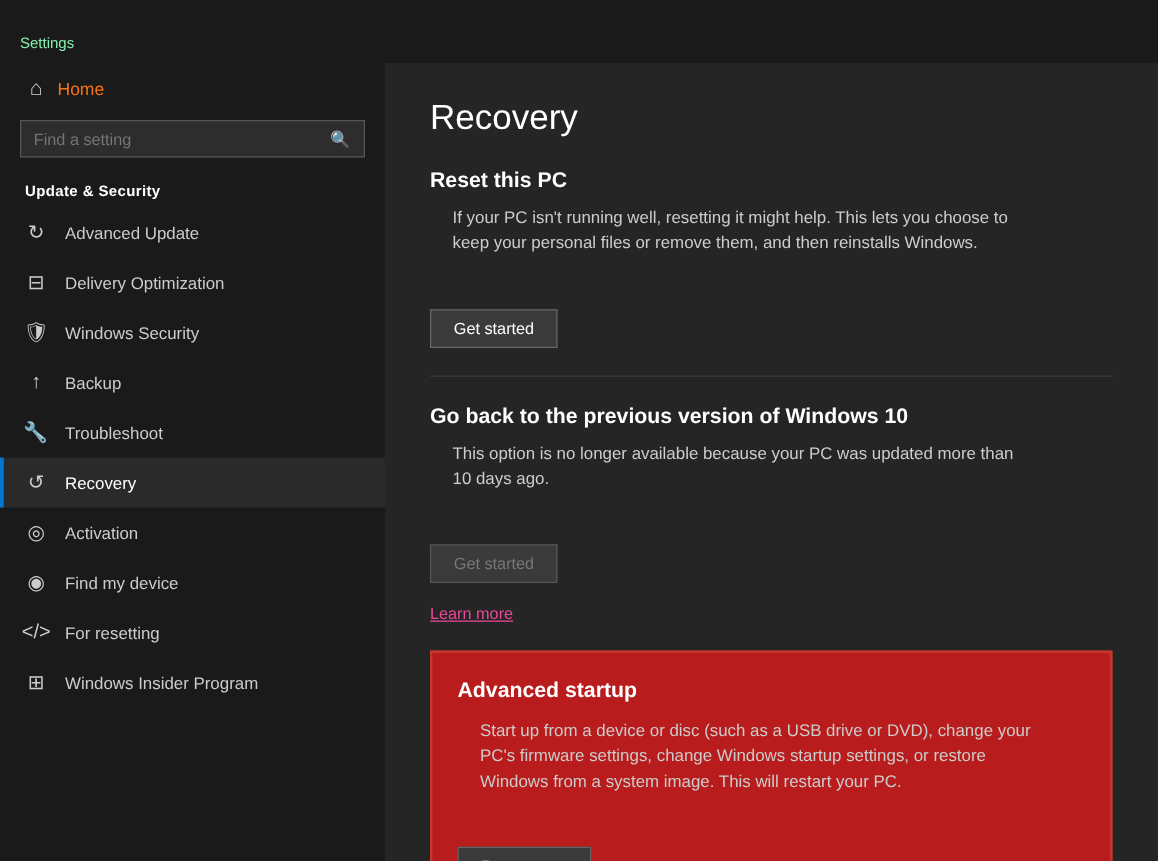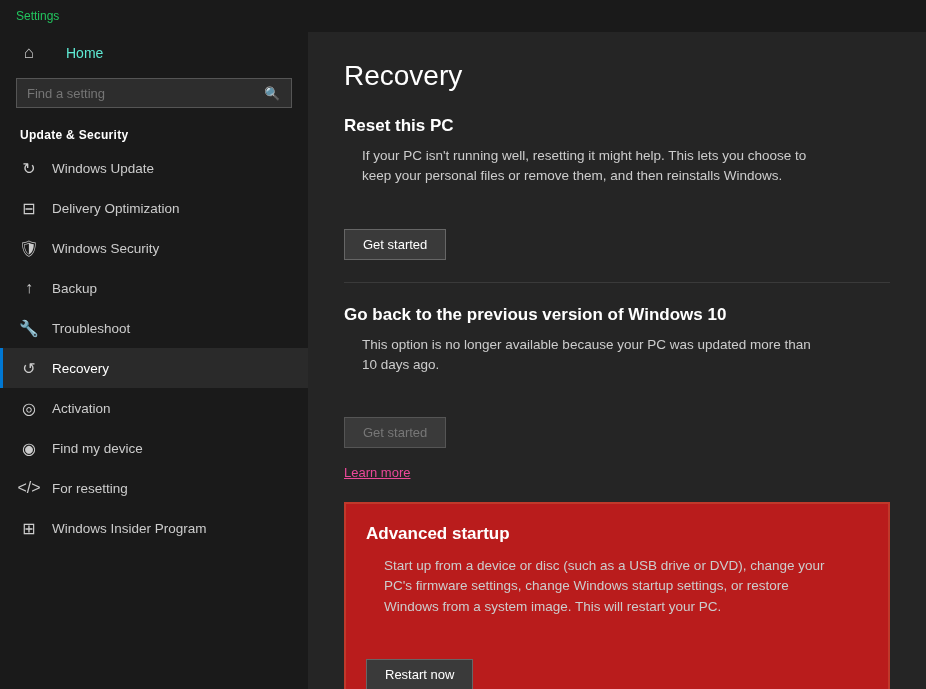--- a/index.html
+++ b/index.html
@@ -13,25 +13,26 @@
       display: flex;
       flex-direction: column;
       overflow: hidden;
     }
 
     
     .title-bar {
       background: #1a1a1a;
       padding: 8px 16px;
       font-size: 12px;
-      color: #22c55e;
+      color: #86efac;
       height: 32px;
       display: flex;
       align-items: center;
       flex-shrink: 0;
+      margin-top: 18px;
     }
 
     
     .main-layout {
       display: flex;
       flex: 1;
       overflow: hidden;
     }
 
     
@@ -42,23 +43,23 @@
       flex-direction: column;
       flex-shrink: 0;
       overflow-y: auto;
       padding-bottom: 8px;
     }
 
     .sidebar-home {
       display: flex;
       align-items: center;
       padding: 12px 20px;
-      gap: 28px;
+      gap: 8px;
       cursor: pointer;
-      color: #5eead4;
+      color: #f97316;
     }
 
     .search-box {
       margin: 4px 16px 12px 16px;
       display: flex;
       align-items: center;
       background: #2d2d2d;
       border: 1px solid #555;
       padding: 5px 10px;
       gap: 22px;
@@ -218,21 +219,21 @@
 
     <div class="search-box">
       <input type="text" placeholder="Find a setting" style="">
       <span class="icon icon-search"></span>
     </div>
 
     <div class="section-header">Update &amp; Security</div>
 
     <div class="nav-item">
       <span class="icon">↻</span>
-      <span>Windows Update</span>
+      <span>Advanced Update</span>
     </div>
 
     <div class="nav-item">
       <span class="icon">⊟</span>
       <span>Delivery Optimization</span>
     </div>
 
     <div class="nav-item">
       <span class="icon">🛡</span>
       <span>Windows Security</span>

